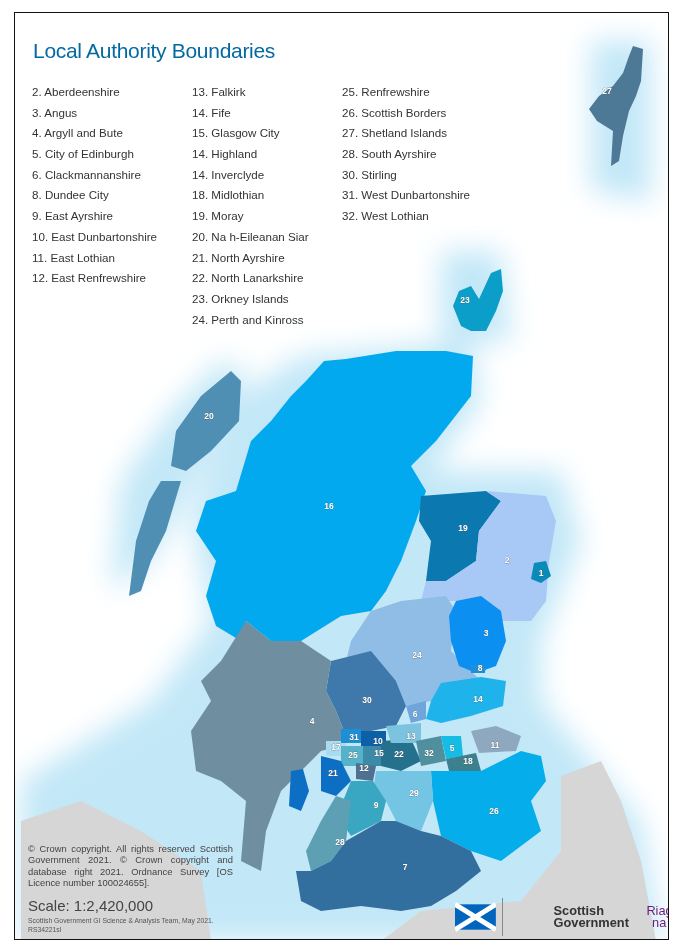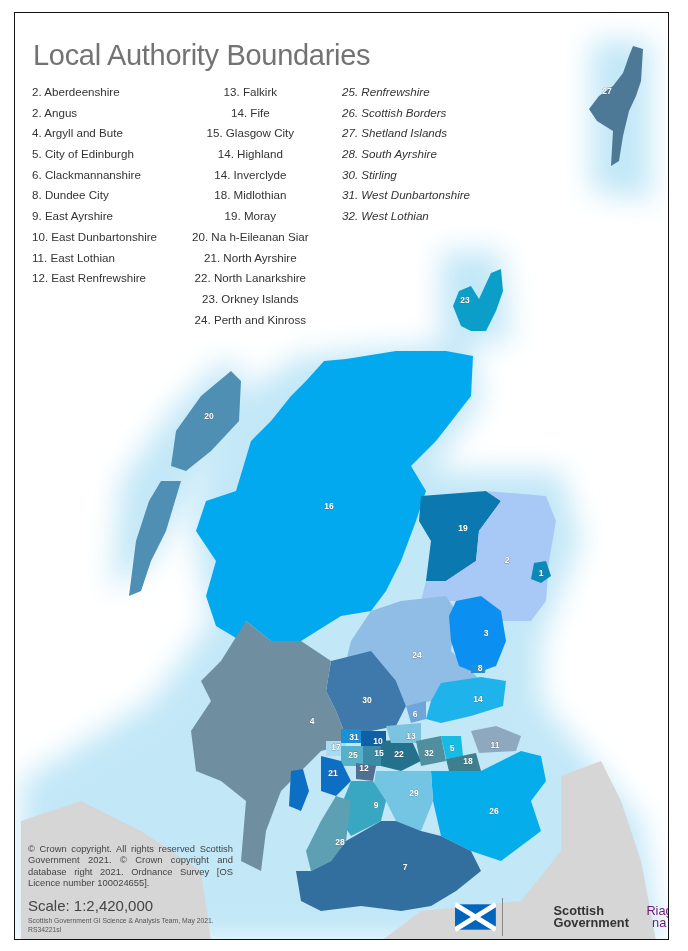--- a/index.html
+++ b/index.html
@@ -1,22 +1,22 @@
 <!DOCTYPE html>
 <html><head>
 <meta charset="utf-8">
 <style>
   html, body { margin:0; padding:0; background:#ffffff; }
   body { width:688px; height:951px; position:relative; overflow:hidden; font-family:"Liberation Sans", sans-serif; }
   .frame { position:absolute; left:14px; top:12px; width:655px; height:928px; border:1.5px solid #111; box-sizing:border-box; background:#fff; overflow:hidden; }
   .map-svg { position:absolute; left:0; top:0; width:655px; height:928px; }
-  .title { position:absolute; left:18px; top:26px; font-size:29px; color:#737373; font-weight:normal; letter-spacing:-0.3px; margin:0; white-space:nowrap; }
+  .title { position:absolute; left:18px; top:26px; font-size:21px; color:#0369a1; font-weight:normal; letter-spacing:-0.3px; margin:0; white-space:nowrap; }
   .legend-col { position:absolute; top:69px; margin:0; padding:0; list-style:none; }
   .legend-col li { font-size:11.6px; color:#333; height:20.7px; line-height:20.7px; white-space:nowrap; }
-  .col1 { left:17px; } .col2 { left:177px;text-align:center; } .col3 { left:327px;font-style:italic; }
+  .col1 { left:17px; } .col2 { left:177px; } .col3 { left:327px; }
   .copyright { position:absolute; left:13px; top:830px; width:205px; font-size:9.4px; color:#444; line-height:11.4px; text-align:justify; }
   .scale { position:absolute; left:13px; top:884px; font-size:15px; color:#444; }
   .credit { position:absolute; left:13px; top:904px; font-size:6.8px; color:#555; line-height:8.5px; width:220px; }
   .logo { position:absolute; left:440px; top:884px; height:40px; display:flex; align-items:center; }
   .saltire { width:58px; height:36px; display:block; }
   .logo-divider { width:1px; height:38px; background:#888; margin:0 5px 0 6px; }
   .logo-text { display:flex; flex-direction:row; line-height:12.5px;margin-left:46px; }
   .logo-en { font-size:12.8px; font-weight:bold; color:#333; }
   .logo-gd { font-size:12.8px; color:#701a75;text-align:right; }
   .logo-web { font-size:18px; font-weight:bold; color:#333; }
@@ -143,21 +143,21 @@
       <text class="lbl" x="366" y="702">30</text>
       <text class="lbl" x="353" y="739">31</text>
       <text class="lbl" x="428" y="755">32</text>
     </g>
   </svg>
 
   <h1 class="title">Local Authority Boundaries</h1>
 
   <ul class="legend-col col1">
     <li>2. Aberdeenshire</li>
-    <li>2. Angus</li>
+    <li>3. Angus</li>
     <li>4. Argyll and Bute</li>
     <li>5. City of Edinburgh</li>
     <li>6. Clackmannanshire</li>
     <li>8. Dundee City</li>
     <li>9. East Ayrshire</li>
     <li>10. East Dunbartonshire</li>
     <li>11. East Lothian</li>
     <li>12. East Renfrewshire</li>
   </ul>
   <ul class="legend-col col2">

